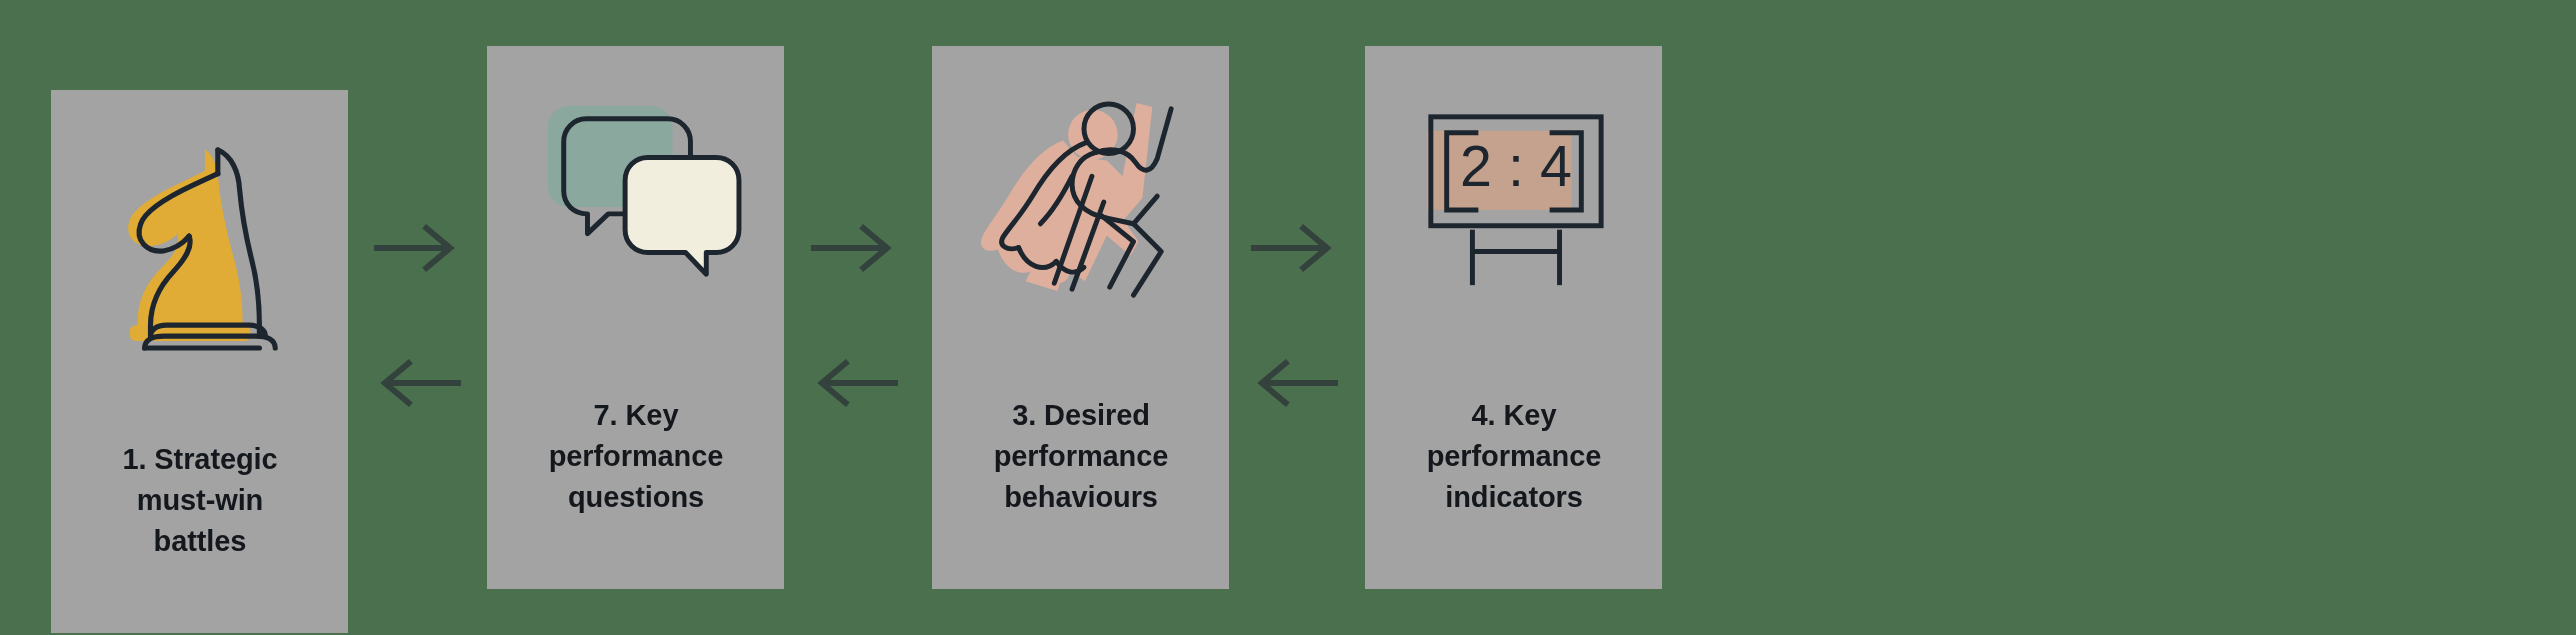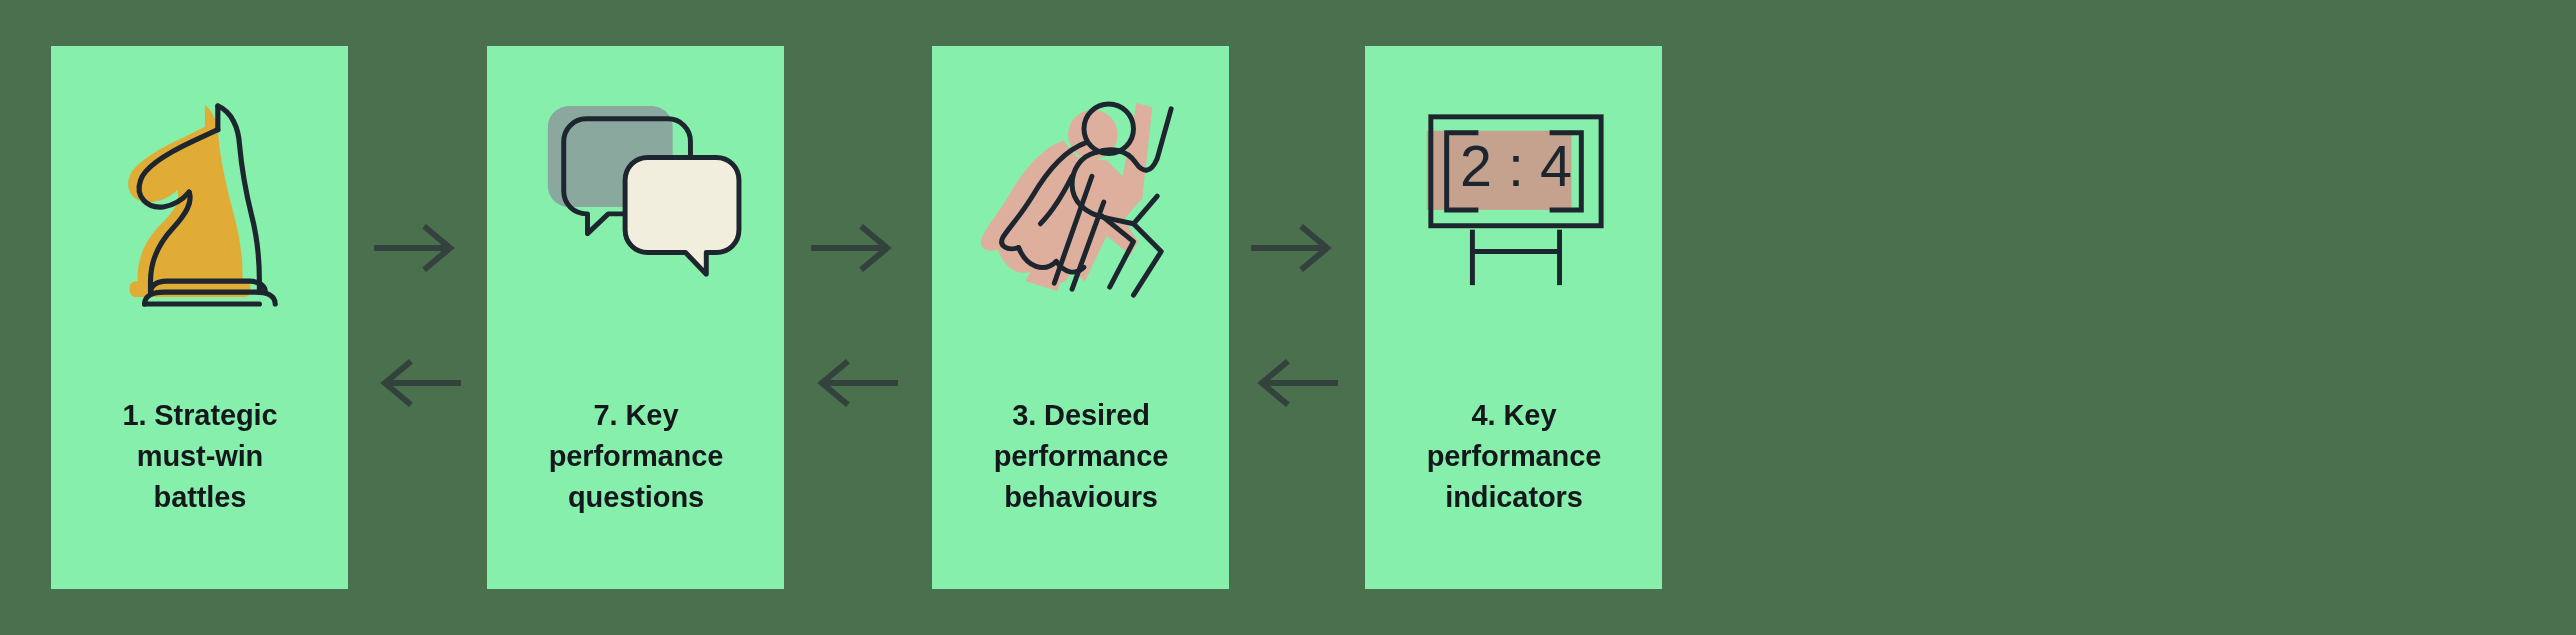--- a/index.html
+++ b/index.html
@@ -20,21 +20,21 @@
     height: 635px;
     background: #4a704e;
   }
 
   
   .card {
     position: absolute;
     top: 46px;
     width: 297px;
     height: 543px;
-    background: #86efac;
+    background: #a3a3a3;
     box-sizing: border-box;
     display: flex;
     flex-direction: column;
     align-items: center;
   }
   .card-icon {
     position: absolute;
     top: 30px;
     left: 0;
     width: 297px;
@@ -52,21 +52,21 @@
     width: 266px;
     text-align: center;
     font-size: 29px;
     font-weight: 700;
     line-height: 1.42;
     color: #14181c;
     letter-spacing: -0.1px;
     white-space: pre-line;
   }
 
-  #card-1 { left: 51px; }
+  #card-1 { left: 51px; margin-top: 44px; }
   #card-2 { left: 487px; }
   #card-3 { left: 932px; }
   #card-4 { left: 1365px; }
 
   
   .arrow {
     position: absolute;
     width: 89px;
     height: 48px;
   }

